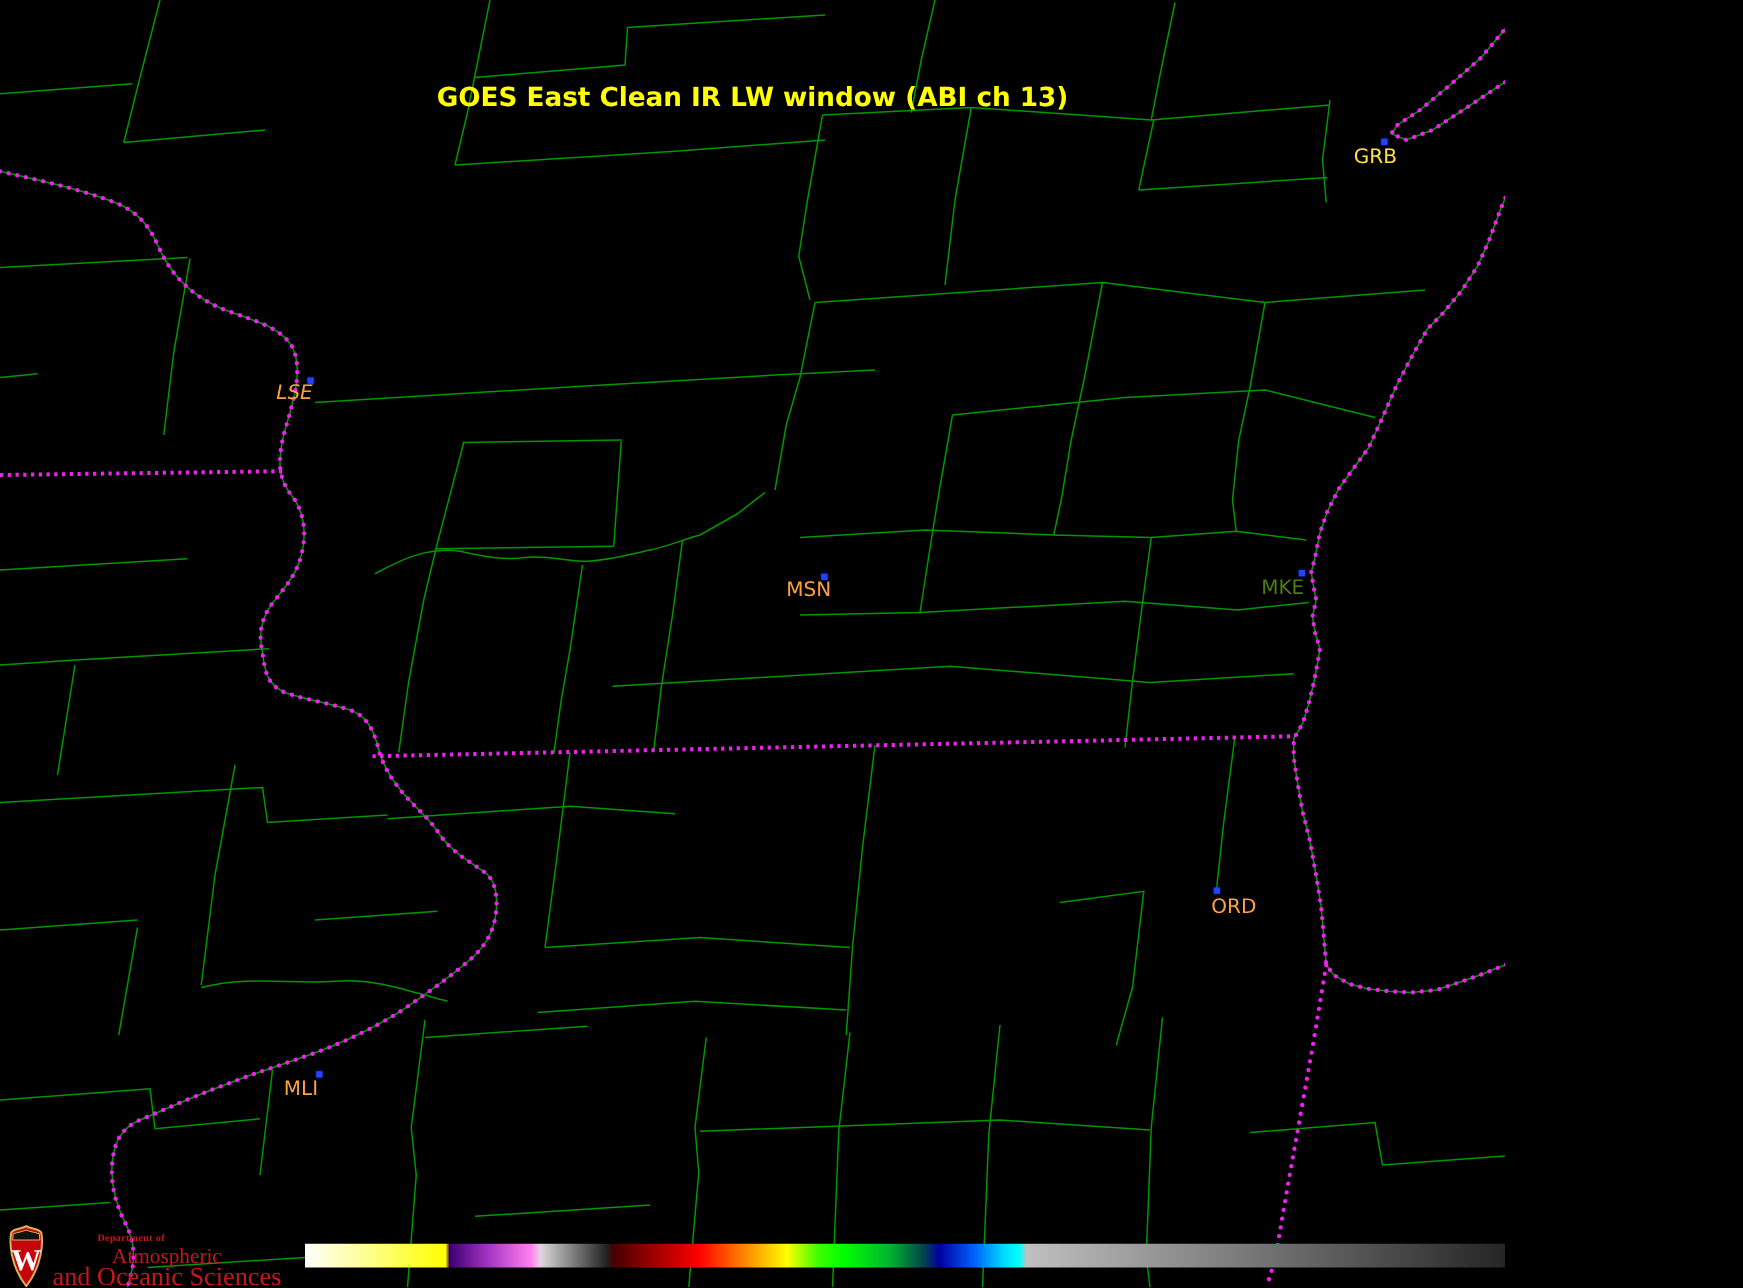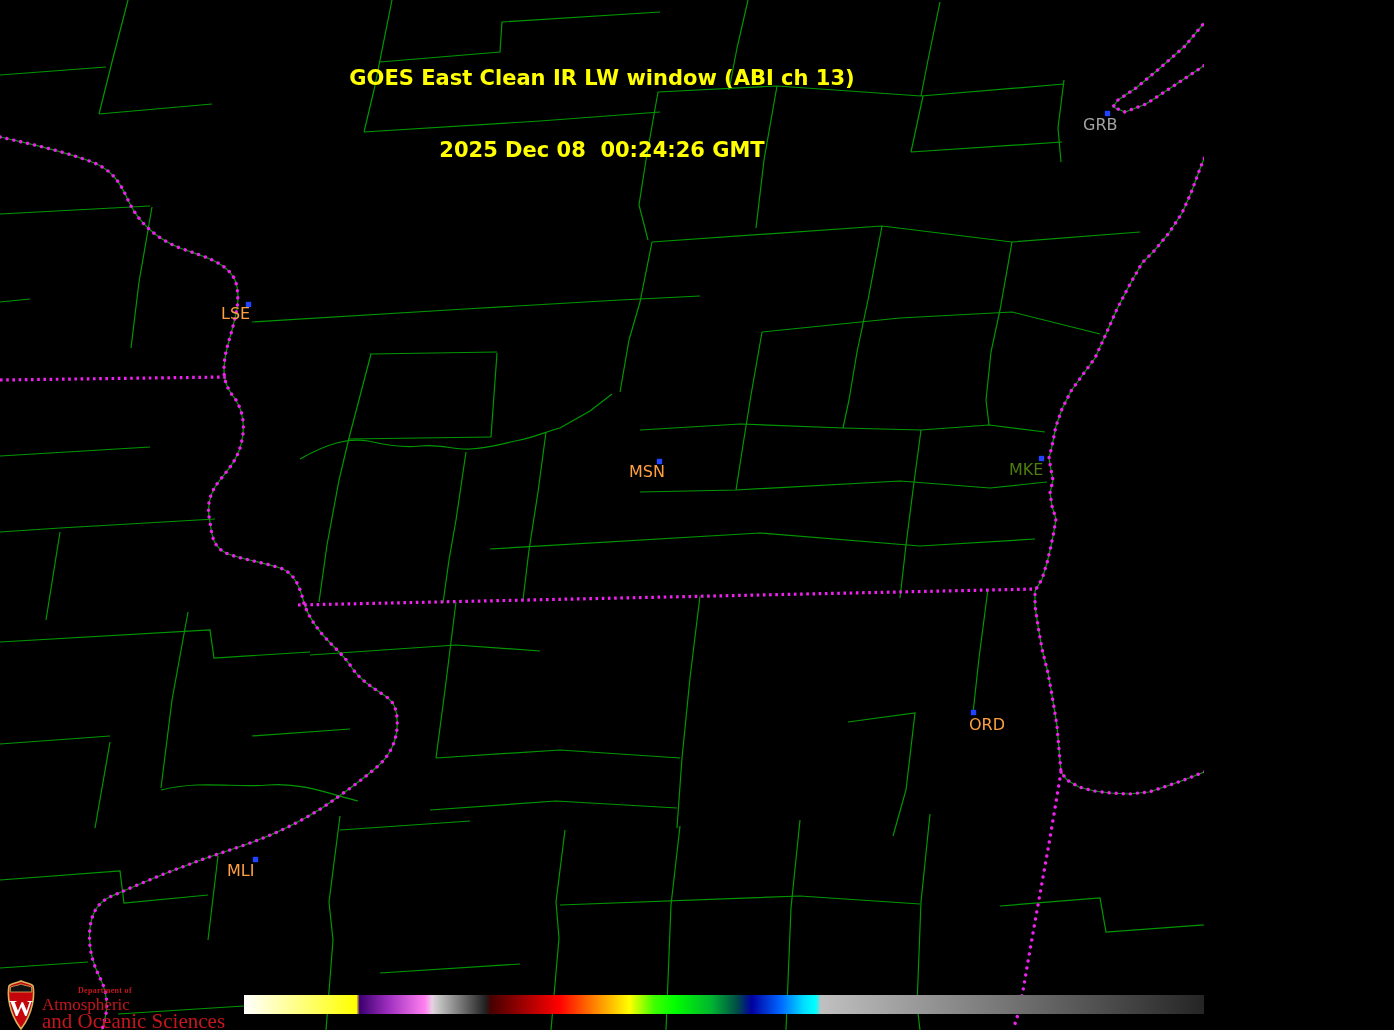--- a/index.html
+++ b/index.html
@@ -11,21 +11,21 @@
                white-space:pre;letter-spacing:0px;}
   .station{position:absolute;}
   .station .dot{position:absolute;width:5px;height:5px;background:#2244ff;
                 box-shadow:0 0 2px #0030cc;}
   .station .lbl{position:absolute;color:#ffa040;font-size:16px;line-height:16px;
                 font-weight:500;white-space:nowrap;}
   .colorbar{position:absolute;}
   .logo{position:absolute;left:6px;top:980px;display:flex;align-items:flex-start;}
   .logo-text{margin-left:6px;color:#c5161c;font-family:"Liberation Serif","DejaVu Serif",serif;}
   .logo-dept{font-size:8px;line-height:9px;margin-top:6px;font-weight:bold;letter-spacing:.3px;padding-left:36px;}
-  .logo-l1{font-size:17px;line-height:17px;margin-top:1px;}
+  .logo-l1{font-size:17px;line-height:17px;margin-top:1px;text-align:center;}
   .logo-l2{font-size:21px;line-height:17px;}
 </style>
 </head>
 <body>
 
 <div class="screen">
 
   <svg class="map-svg" width="1394" height="1030" viewBox="0 0 1394 1030">
 
     <g stroke="#00a000" stroke-width="1.2" fill="none" opacity="0.95">
@@ -126,31 +126,30 @@
       <path d="M1061,772 L1050,838 L1040,894 L1030,950 L1020,1008 L1013,1030"></path>
     </g>
     <g stroke="#ee22ee" fill="none" stroke-width="3.2" stroke-dasharray="2.6 3.6" stroke-linecap="butt">
       <path d="M0,380 L226,377"></path>
       <path d="M298,605 L1036,589"></path>
     </g>
   </svg>
 
   <div class="title-block" style="color: rgb(255, 255, 0);">
     <div>GOES East Clean IR LW window (ABI ch 13)</div>
-    <div>2025 Dec 08  00:24:26 GMT</div>
   </div>
 
   <div id="stations">
       <div class="station">
         <div class="dot" style="left: 1105px; top: 111px; background: rgb(34, 68, 255);"></div>
-        <div class="lbl" style="left: 1083px; top: 117px; color: #a3a3a3;">GRB</div>
+        <div class="lbl" style="left: 1083px; top: 117px; color: #fde047;">GRB</div>
       </div>
       <div class="station">
         <div class="dot" style="left: 246px; top: 302px; background: rgb(34, 68, 255);"></div>
-        <div class="lbl" style="left: 221px; top: 306px; color: rgb(255, 160, 64);">LSE</div>
+        <div class="lbl" style="left: 221px; top: 306px; color: rgb(255, 160, 64); font-style: italic;">LSE</div>
       </div>
       <div class="station">
         <div class="dot" style="left: 657px; top: 459px; background: rgb(34, 68, 255);"></div>
         <div class="lbl" style="left: 629px; top: 464px; color: rgb(255, 160, 64);">MSN</div>
       </div>
       <div class="station">
         <div class="dot" style="left: 1039px; top: 456px; background: rgb(34, 68, 255);"></div>
         <div class="lbl" style="left: 1009px; top: 462px; color: #4d7c0f;">MKE</div>
       </div>
       <div class="station">

